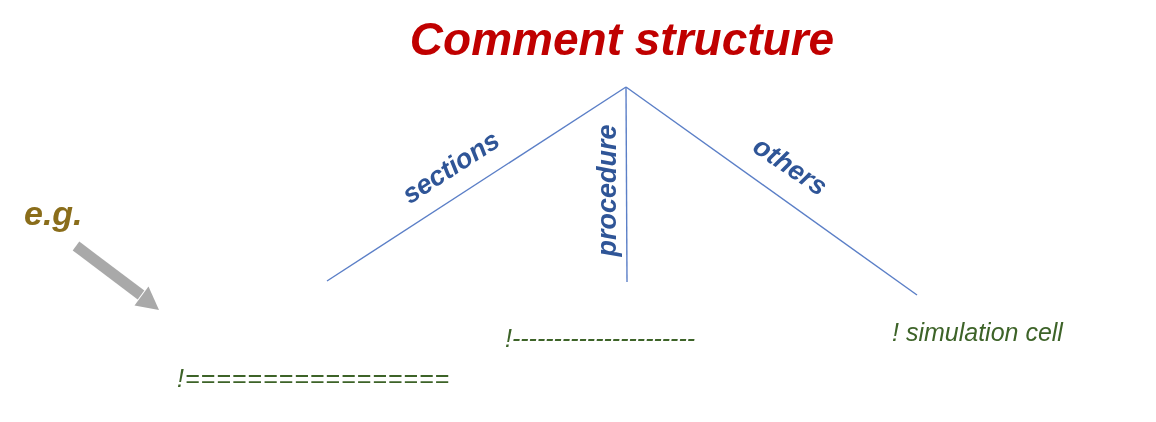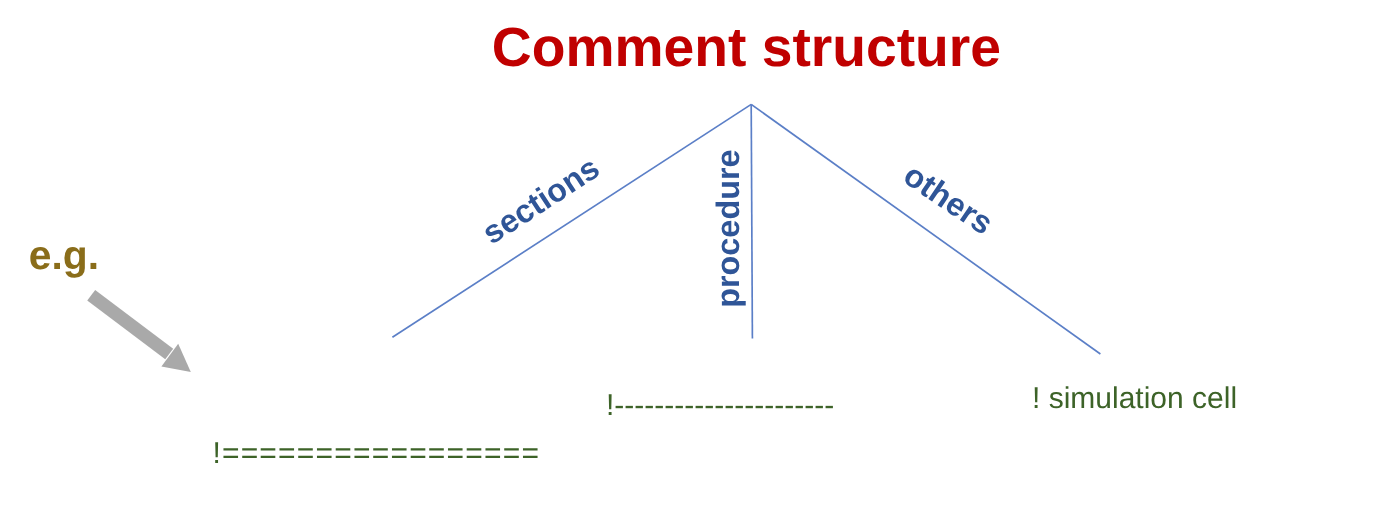--- a/index.html
+++ b/index.html
@@ -7,20 +7,21 @@
     padding: 0;
     background: #ffffff;
     font-family: "Liberation Sans", sans-serif;
   }
   .slide {
     position: relative;
     width: 1156px;
     height: 422px;
     background: var(--background, #fff);
     overflow: hidden;
+    font-style: italic;
   }
   .page-title {
     position: absolute;
     left: 340px;
     top: 12px;
     width: 564px;
     text-align: center;
     font-size: 46px;
     font-weight: bold;
     color: var(--title_red, #C00000);
@@ -86,21 +87,21 @@
   .comment-sections {
     left: 177px;
     top: 286px;
     letter-spacing: 1px;
   }
   .comment-procedure {
     left: 505px;
     top: 320px;
   }
   .comment-others {
-    left: 860px;
+    left: 892px;
     top: 314px;
   }
 </style>
 </head>
 <body>
 
 <div class="slide">
 
   <div class="page-title">Comment structure</div>
 

